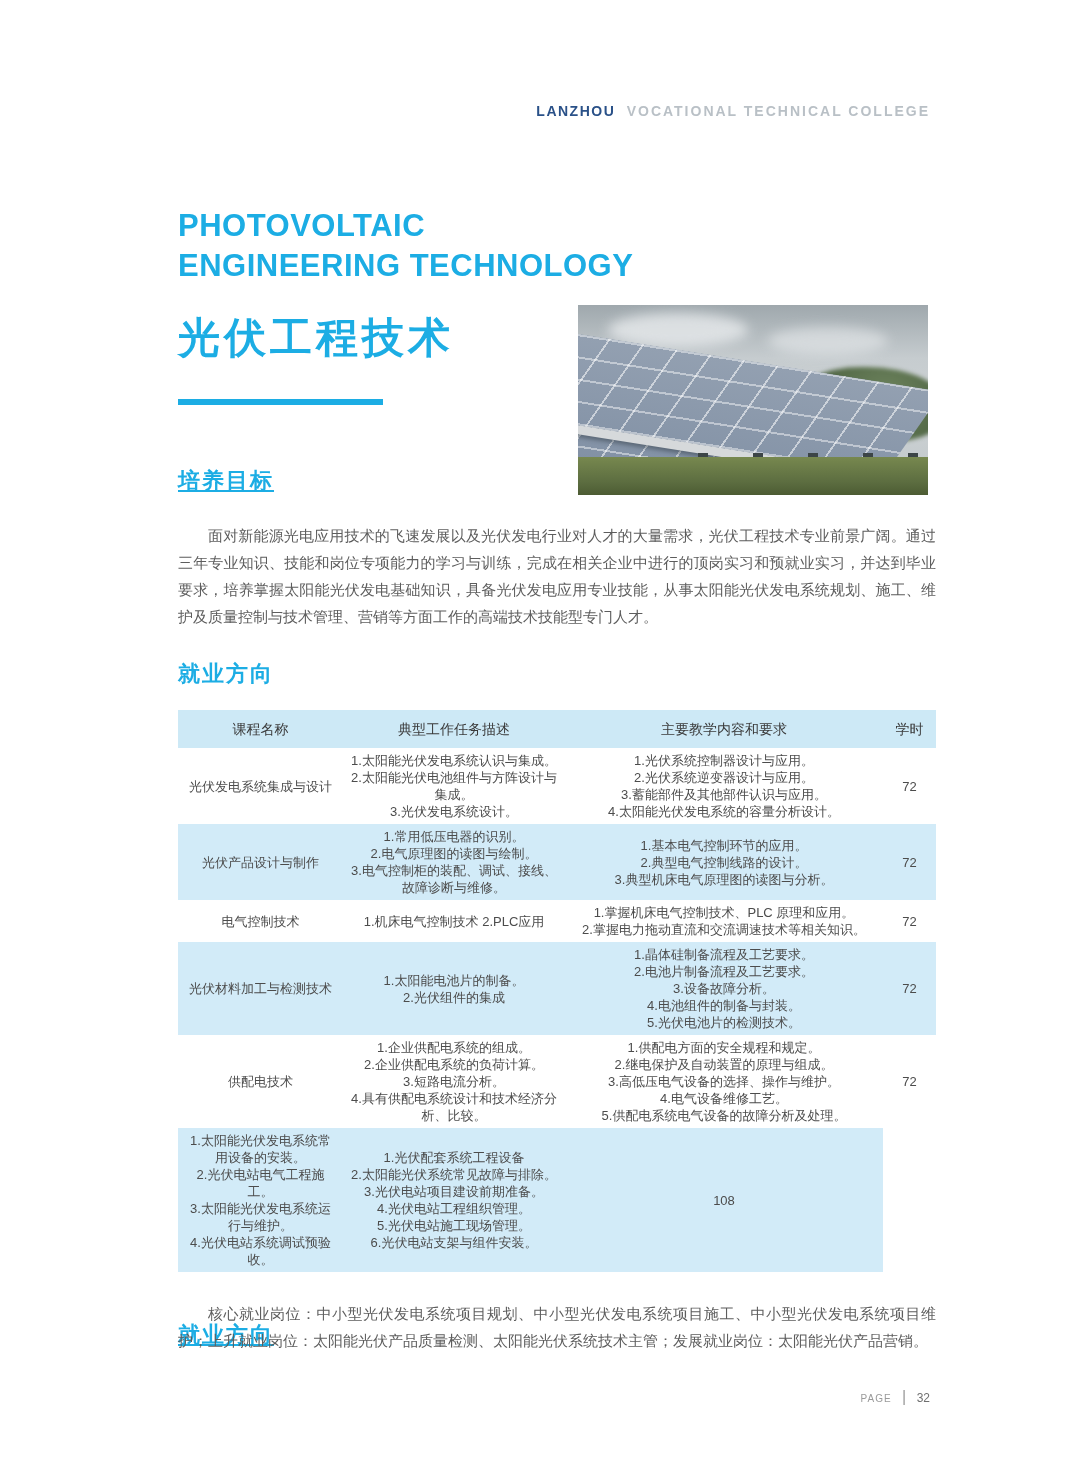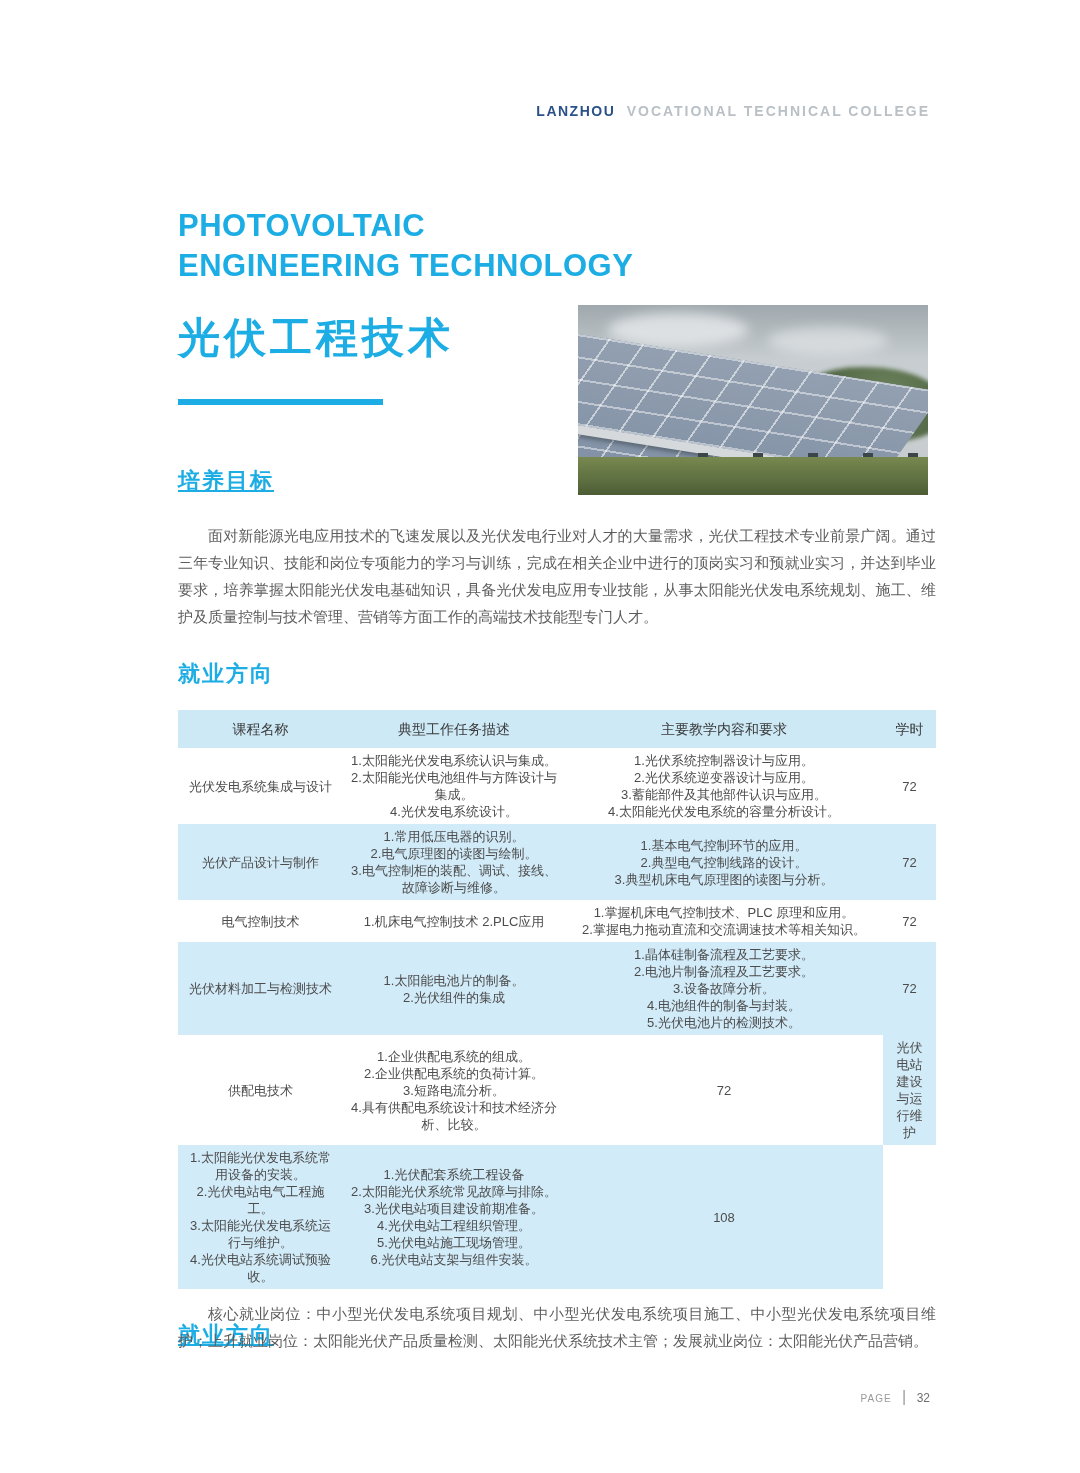--- a/index.html
+++ b/index.html
@@ -108,21 +108,21 @@
   <div class="course-table">
 
     <div class="cell head">课程名称</div>
     <div class="cell head">典型工作任务描述</div>
     <div class="cell head">主要教学内容和要求</div>
     <div class="cell head">学时</div>
 
     <div class="cell row-white mh68">光伏发电系统集成与设计</div>
     <div class="cell row-white mh68">1.太阳能光伏发电系统认识与集成。
 2.太阳能光伏电池组件与方阵设计与集成。
-4.光伏发电系统设计。</div>
+3.光伏发电系统设计。</div>
     <div class="cell row-white mh68">1.光伏系统控制器设计与应用。
 2.光伏系统逆变器设计与应用。
 3.蓄能部件及其他部件认识与应用。
 4.太阳能光伏发电系统的容量分析设计。</div>
     <div class="cell row-white mh68">72</div>
 
     <div class="cell row-blue mh74">光伏产品设计与制作</div>
     <div class="cell row-blue mh74">1.常用低压电器的识别。
 2.电气原理图的读图与绘制。
 3.电气控制柜的装配、调试、接线、故障诊断与维修。</div>
@@ -145,23 +145,27 @@
 3.设备故障分析。
 4.电池组件的制备与封装。
 5.光伏电池片的检测技术。</div>
     <div class="cell row-blue mh88">72</div>
 
     <div class="cell row-white mh84">供配电技术</div>
     <div class="cell row-white mh84">1.企业供配电系统的组成。
 2.企业供配电系统的负荷计算。
 3.短路电流分析。
 4.具有供配电系统设计和技术经济分析、比较。</div>
+    <div class="cell row-white mh84">1.供配电方面的安全规程和规定。
+2.继电保护及自动装置的原理与组成。
+3.高低压电气设备的选择、操作与维护。
+4.电气设备维修工艺。
+5.供配电系统电气设备的故障分析及处理。</div>
     <div class="cell row-white mh84">72</div>
 
-    <div class="cell row-blue mh104">光伏电站建设与运行维护</div>
     <div class="cell row-blue mh104">1.太阳能光伏发电系统常用设备的安装。
 2.光伏电站电气工程施工。
 3.太阳能光伏发电系统运行与维护。
 4.光伏电站系统调试预验收。</div>
     <div class="cell row-blue mh104">1.光伏配套系统工程设备
 2.太阳能光伏系统常见故障与排除。
 3.光伏电站项目建设前期准备。
 4.光伏电站工程组织管理。
 5.光伏电站施工现场管理。
 6.光伏电站支架与组件安装。</div>

